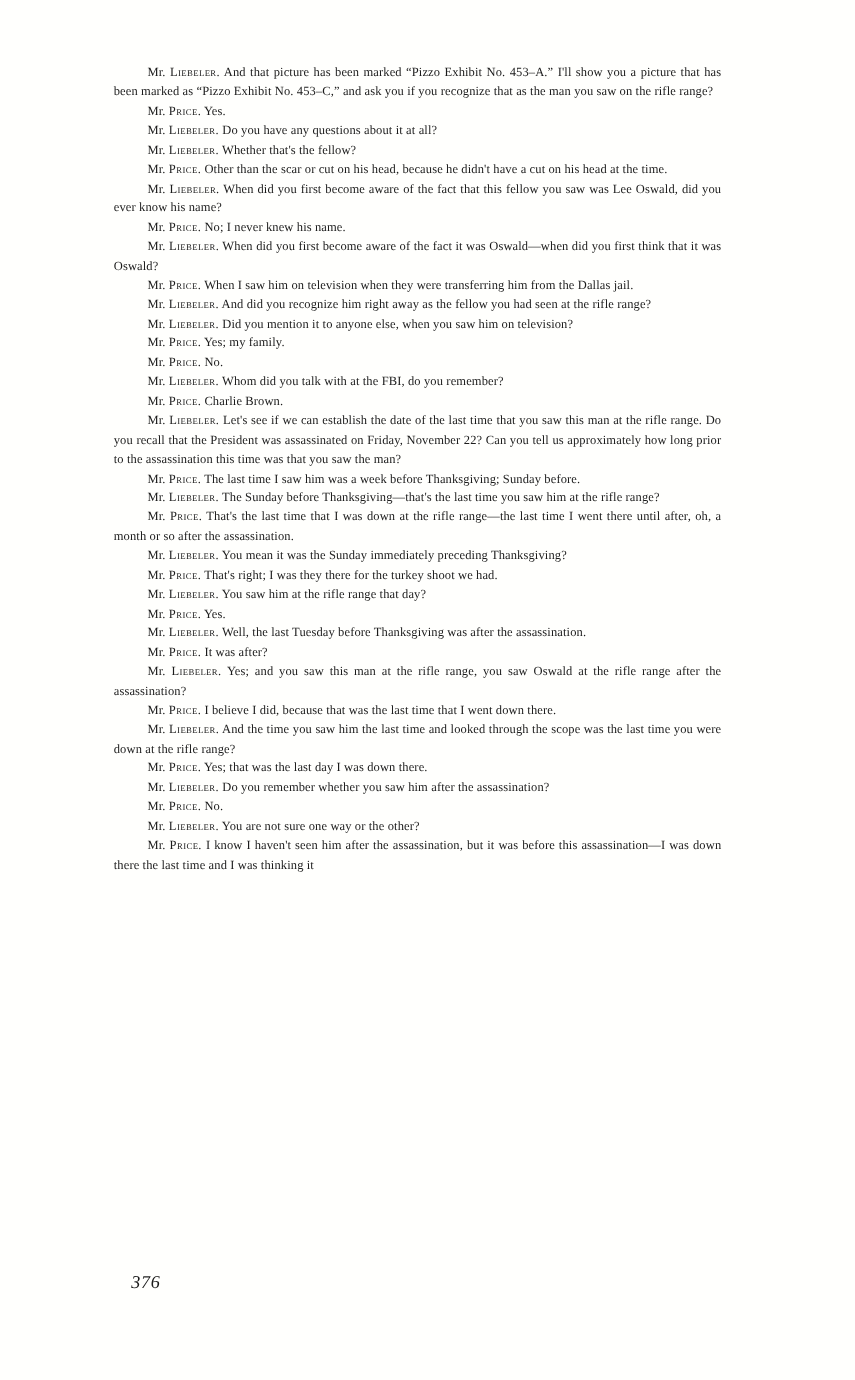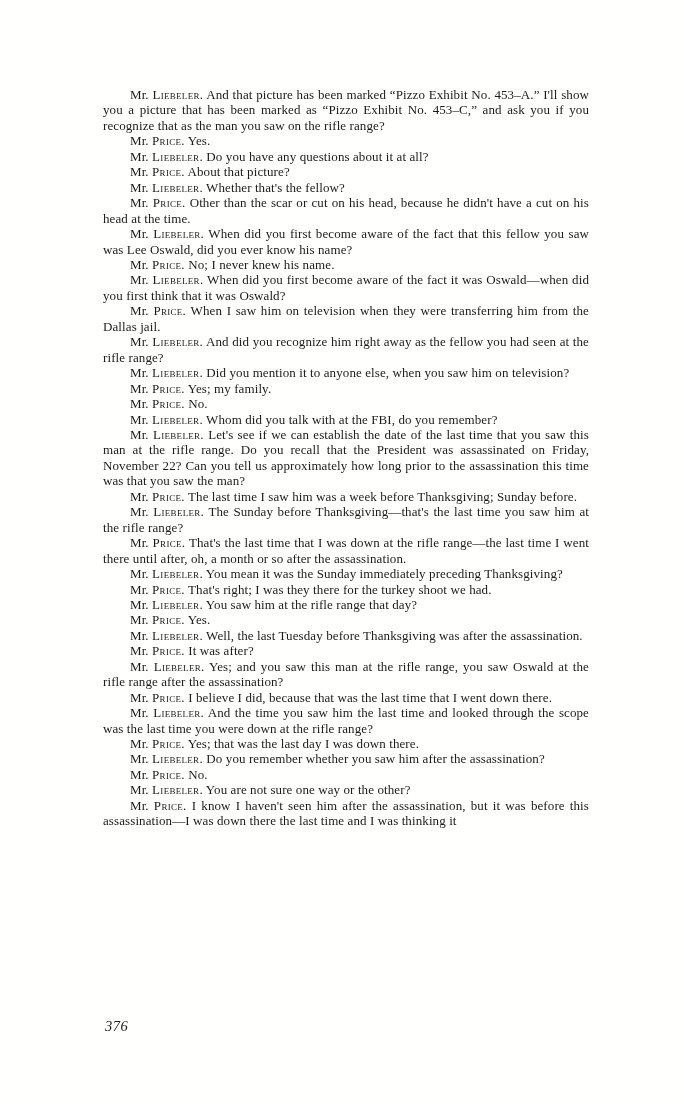--- a/index.html
+++ b/index.html
@@ -11,28 +11,27 @@
     position: relative;
     width: 684px;
     height: 1104px;
     background: #fffffd;
     overflow: hidden;
     font-family: "Liberation Serif", serif;
     color: #1b1b1b;
   }
   .text-block {
     position: absolute;
-    left: 103px;
+    left: 91px;
     top: 51px;
     width: 486px;
-    font-size: 13px;
+    font-size: 10px;
     line-height: 15.45px;
     text-align: justify;
     letter-spacing: 0.1px;
-    margin-top: 36px;
   }
   p.para {
     margin: 0;
     padding: 0;
     text-indent: 27px;
   }
   .sc {
     font-variant: small-caps;
     letter-spacing: 0.3px;
   }
@@ -49,21 +48,20 @@
 <body>
 
 <div class="page">
   <div class="text-block" id="dialogue-container">
   <p class="para"><span><span>Mr.</span> <span class="sc">Liebeler.</span></span> <span>And that picture has been marked “Pizzo Exhibit No. 453–A.” I'll show you a picture that has been marked as “Pizzo Exhibit No. 453–C,” and ask you if you recognize that as the man you saw on the rifle range?</span></p>
 
   <p class="para"><span><span>Mr.</span> <span class="sc">Price.</span></span> <span>Yes.</span></p>
 
   <p class="para"><span><span>Mr.</span> <span class="sc">Liebeler.</span></span> <span>Do you have any questions about it at all?</span></p>
 
-  <p class="para"><span><span>Mr.</span> <span class="sc">Price.</span></span> <span>About that picture?</span></p>
 
   <p class="para"><span><span>Mr.</span> <span class="sc">Liebeler.</span></span> <span>Whether that's the fellow?</span></p>
 
   <p class="para"><span><span>Mr.</span> <span class="sc">Price.</span></span> <span>Other than the scar or cut on his head, because he didn't have a cut on his head at the time.</span></p>
 
   <p class="para"><span><span>Mr.</span> <span class="sc">Liebeler.</span></span> <span>When did you first become aware of the fact that this fellow you saw was Lee Oswald, did you ever know his name?</span></p>
 
   <p class="para"><span><span>Mr.</span> <span class="sc">Price.</span></span> <span>No; I never knew his name.</span></p>
 
   <p class="para"><span><span>Mr.</span> <span class="sc">Liebeler.</span></span> <span>When did you first become aware of the fact it was Oswald—when did you first think that it was Oswald?</span></p>
@@ -75,20 +73,21 @@
 
   <p class="para"><span><span>Mr.</span> <span class="sc">Liebeler.</span></span> <span>Did you mention it to anyone else, when you saw him on television?</span></p>
 
   <p class="para"><span><span>Mr.</span> <span class="sc">Price.</span></span> <span>Yes; my family.</span></p>
 
 
   <p class="para"><span><span>Mr.</span> <span class="sc">Price.</span></span> <span>No.</span></p>
 
   <p class="para"><span><span>Mr.</span> <span class="sc">Liebeler.</span></span> <span>Whom did you talk with at the FBI, do you remember?</span></p>
 
+  <p class="para"><span><span>Mr.</span> <span class="sc">Price.</span></span> <span>Charlie Brown.</span></p>
 
   <p class="para"><span><span>Mr.</span> <span class="sc">Liebeler.</span></span> <span>Let's see if we can establish the date of the last time that you saw this man at the rifle range.  Do you recall that the President was assassinated on Friday, November 22?  Can you tell us approximately how long prior to the assassination this time was that you saw the man?</span></p>
 
   <p class="para"><span><span>Mr.</span> <span class="sc">Price.</span></span> <span>The last time I saw him was a week before Thanksgiving; Sunday before.</span></p>
 
   <p class="para"><span><span>Mr.</span> <span class="sc">Liebeler.</span></span> <span>The Sunday before Thanksgiving—that's the last time you saw him at the rifle range?</span></p>
 
   <p class="para"><span><span>Mr.</span> <span class="sc">Price.</span></span> <span>That's the last time that I was down at the rifle range—the last time I went there until after, oh, a month or so after the assassination.</span></p>
 
   <p class="para"><span><span>Mr.</span> <span class="sc">Liebeler.</span></span> <span>You mean it was the Sunday immediately preceding Thanksgiving?</span></p>

